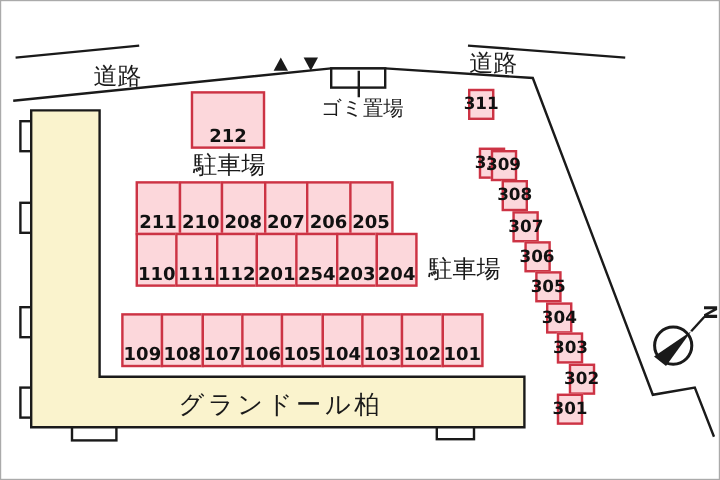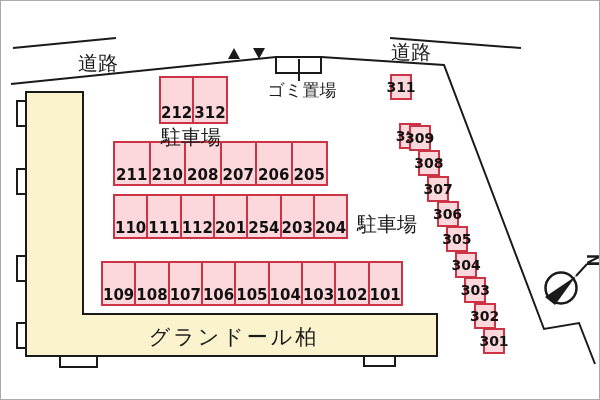--- a/index.html
+++ b/index.html
@@ -74,24 +74,23 @@
     <g>
       <circle cx="560" cy="287" r="15.5" fill="#fff" stroke="#1a1a1a" stroke-width="2.5"></circle>
       <polygon class="fillb" points="575,275 544,296 554,304"></polygon>
       <line class="ln" x1="575" y1="275" x2="586" y2="263"></line>
       <text class="ntext" x="590" y="263" text-anchor="middle" transform="rotate(90 590 259)">N</text>
     </g>
   </svg>
 
   <div class="prow" style="left:158px; top:75px; width:62px; height:48px;">
       <div class="pcell">212</div>
-      <div class="pcell">312</div>
     </div>
 
-  <div class="prow" style="left:112px; top:140px; width:215px; height:45px;">
+  <div class="prow" style="left:112px; top:150px; width:215px; height:45px;">
       <div class="pcell">211</div>
       <div class="pcell">210</div>
       <div class="pcell">208</div>
       <div class="pcell">207</div>
       <div class="pcell">206</div>
       <div class="pcell">205</div>
     </div>
 
   <div class="prow" style="left:112px; top:193px; width:215px; height:45px;">
       <div class="pcell">110</div>
@@ -119,21 +118,21 @@
       <div class="scell" style="left: 389px; top: 73px;">311</div>
       <div class="scell" style="left: 398.3px; top: 98.4px; margin-top: 24px;">310</div>
       <div class="scell" style="left: 407.6px; top: 123.8px;">309</div>
       <div class="scell" style="left: 416.9px; top: 149.2px;">308</div>
       <div class="scell" style="left: 426.2px; top: 174.6px;">307</div>
       <div class="scell" style="left: 435.5px; top: 200px;">306</div>
       <div class="scell" style="left: 444.8px; top: 225.4px;">305</div>
       <div class="scell" style="left: 454.1px; top: 250.8px;">304</div>
       <div class="scell" style="left: 463.4px; top: 276.2px;">303</div>
       <div class="scell" style="left: 472.7px; top: 301.6px;">302</div>
-      <div class="scell" style="left: 482px; top: 327px;">301</div>
+      <div class="scell" style="left: 463px; top: 327px;">301</div>
     </div>
 
   <div class="lbl lbl-road" style="left:97px;  top:49px;">道路</div>
   <div class="lbl lbl-road" style="left:410px; top:38px;">道路</div>
   <div class="lbl lbl-trash" style="left:301px; top:78px;">ゴミ置場</div>
   <div class="lbl lbl-park" style="left:190px; top:123px;">駐車場</div>
   <div class="lbl lbl-park" style="left:386px; top:210px;">駐車場</div>
   <div class="lbl lbl-bldg" style="left:233px; top:322px;">グランドール柏</div>
 
 </div>

